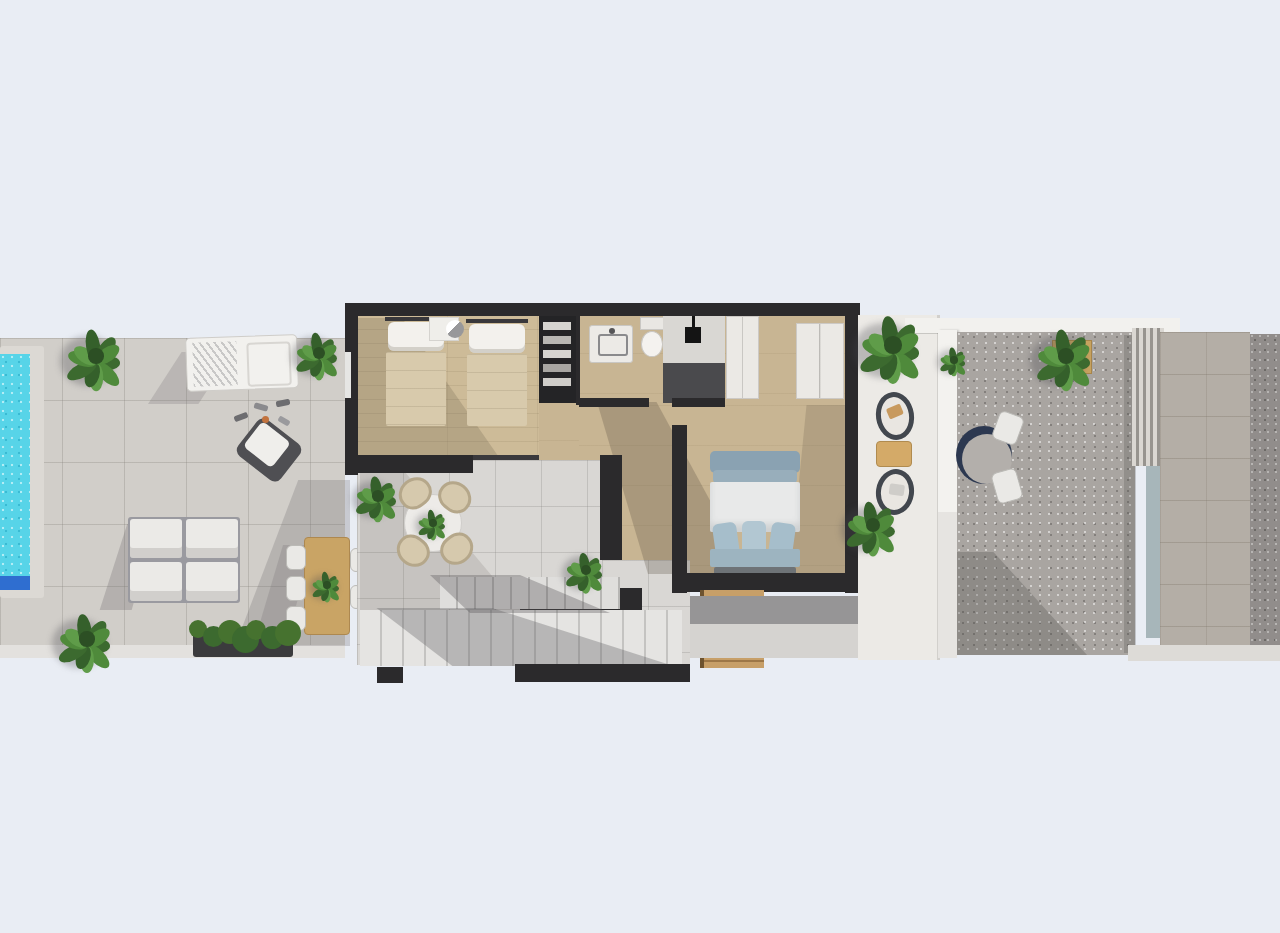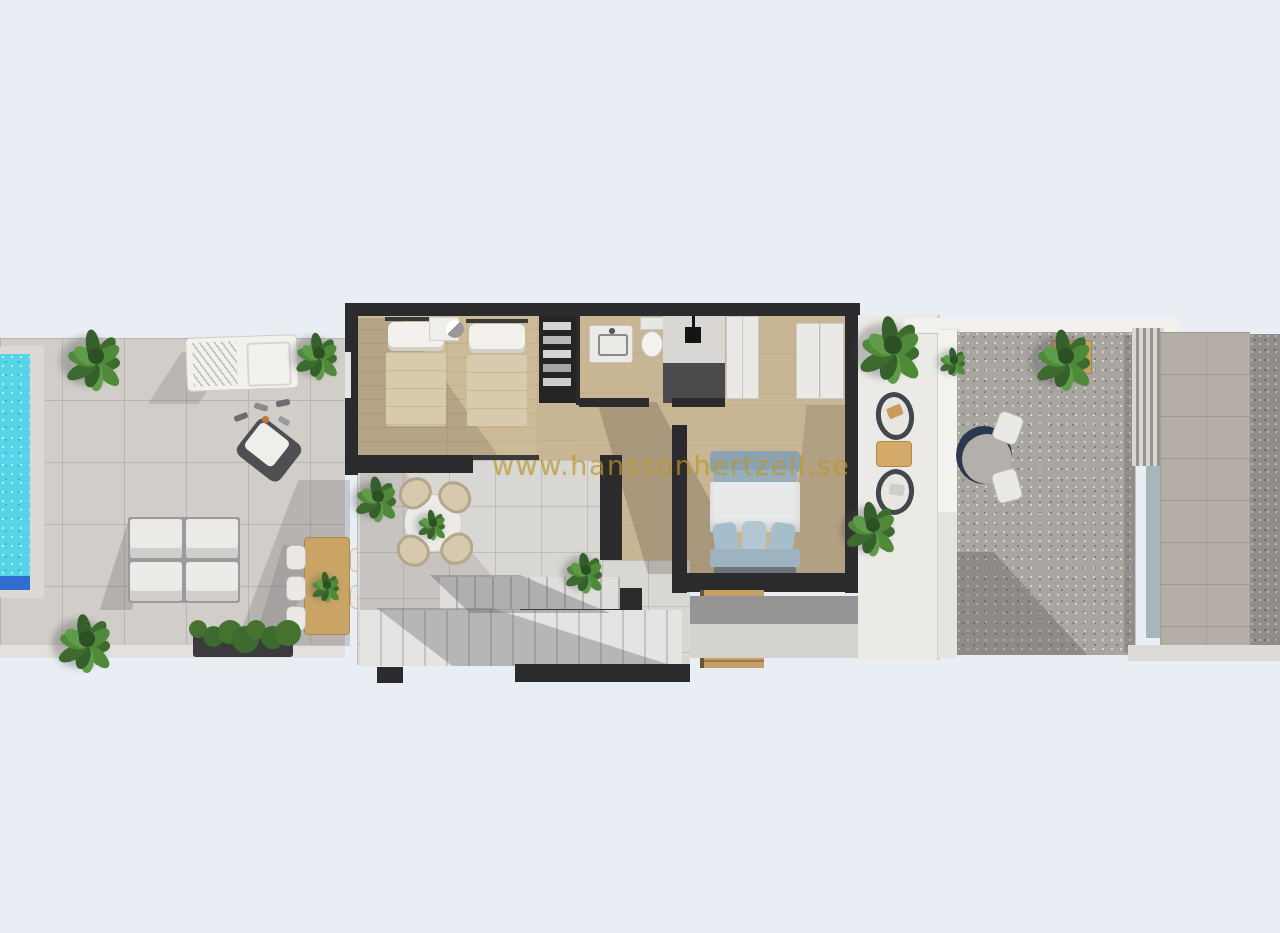--- a/index.html
+++ b/index.html
@@ -388,14 +388,13 @@
       <i style="position: absolute; left: 50%; top: 50%; width: 12.6px; height: 7.2px; background: rgb(53, 96, 43); border-radius: 50%; transform-origin: 0px 50%; transform: rotate(108deg);"></i>
       <i style="position: absolute; left: 50%; top: 50%; width: 16.2px; height: 7.2px; background: rgb(60, 106, 47); border-radius: 50%; transform-origin: 0px 50%; transform: rotate(153deg);"></i>
       <i style="position: absolute; left: 50%; top: 50%; width: 14.7px; height: 7.2px; background: rgb(79, 138, 59); border-radius: 50%; transform-origin: 0px 50%; transform: rotate(198deg);"></i>
       <i style="position: absolute; left: 50%; top: 50%; width: 13.2px; height: 7.2px; background: rgb(95, 156, 73); border-radius: 50%; transform-origin: 0px 50%; transform: rotate(216deg);"></i>
       <i style="position: absolute; left: 50%; top: 50%; width: 16.8px; height: 7.2px; background: rgb(53, 96, 43); border-radius: 50%; transform-origin: 0px 50%; transform: rotate(261deg);"></i>
       <i style="position: absolute; left: 50%; top: 50%; width: 15.3px; height: 7.2px; background: rgb(60, 106, 47); border-radius: 50%; transform-origin: 0px 50%; transform: rotate(306deg);"></i>
       <i style="position: absolute; left: 50%; top: 50%; width: 13.8px; height: 7.2px; background: rgb(79, 138, 59); border-radius: 50%; transform-origin: 0px 50%; transform: rotate(324deg);"></i>
       <i style="position: absolute; left: 50%; top: 50%; width: 7.8px; height: 7.8px; margin: -3.9px 0px 0px -3.9px; background: rgb(44, 79, 36); border-radius: 50%;"></i>
     </div>
 
-  <div class="watermark" style="left:492px;top:450px;">www.hanssonhertzell.se</div>
 </div>
 
 </body></html>

